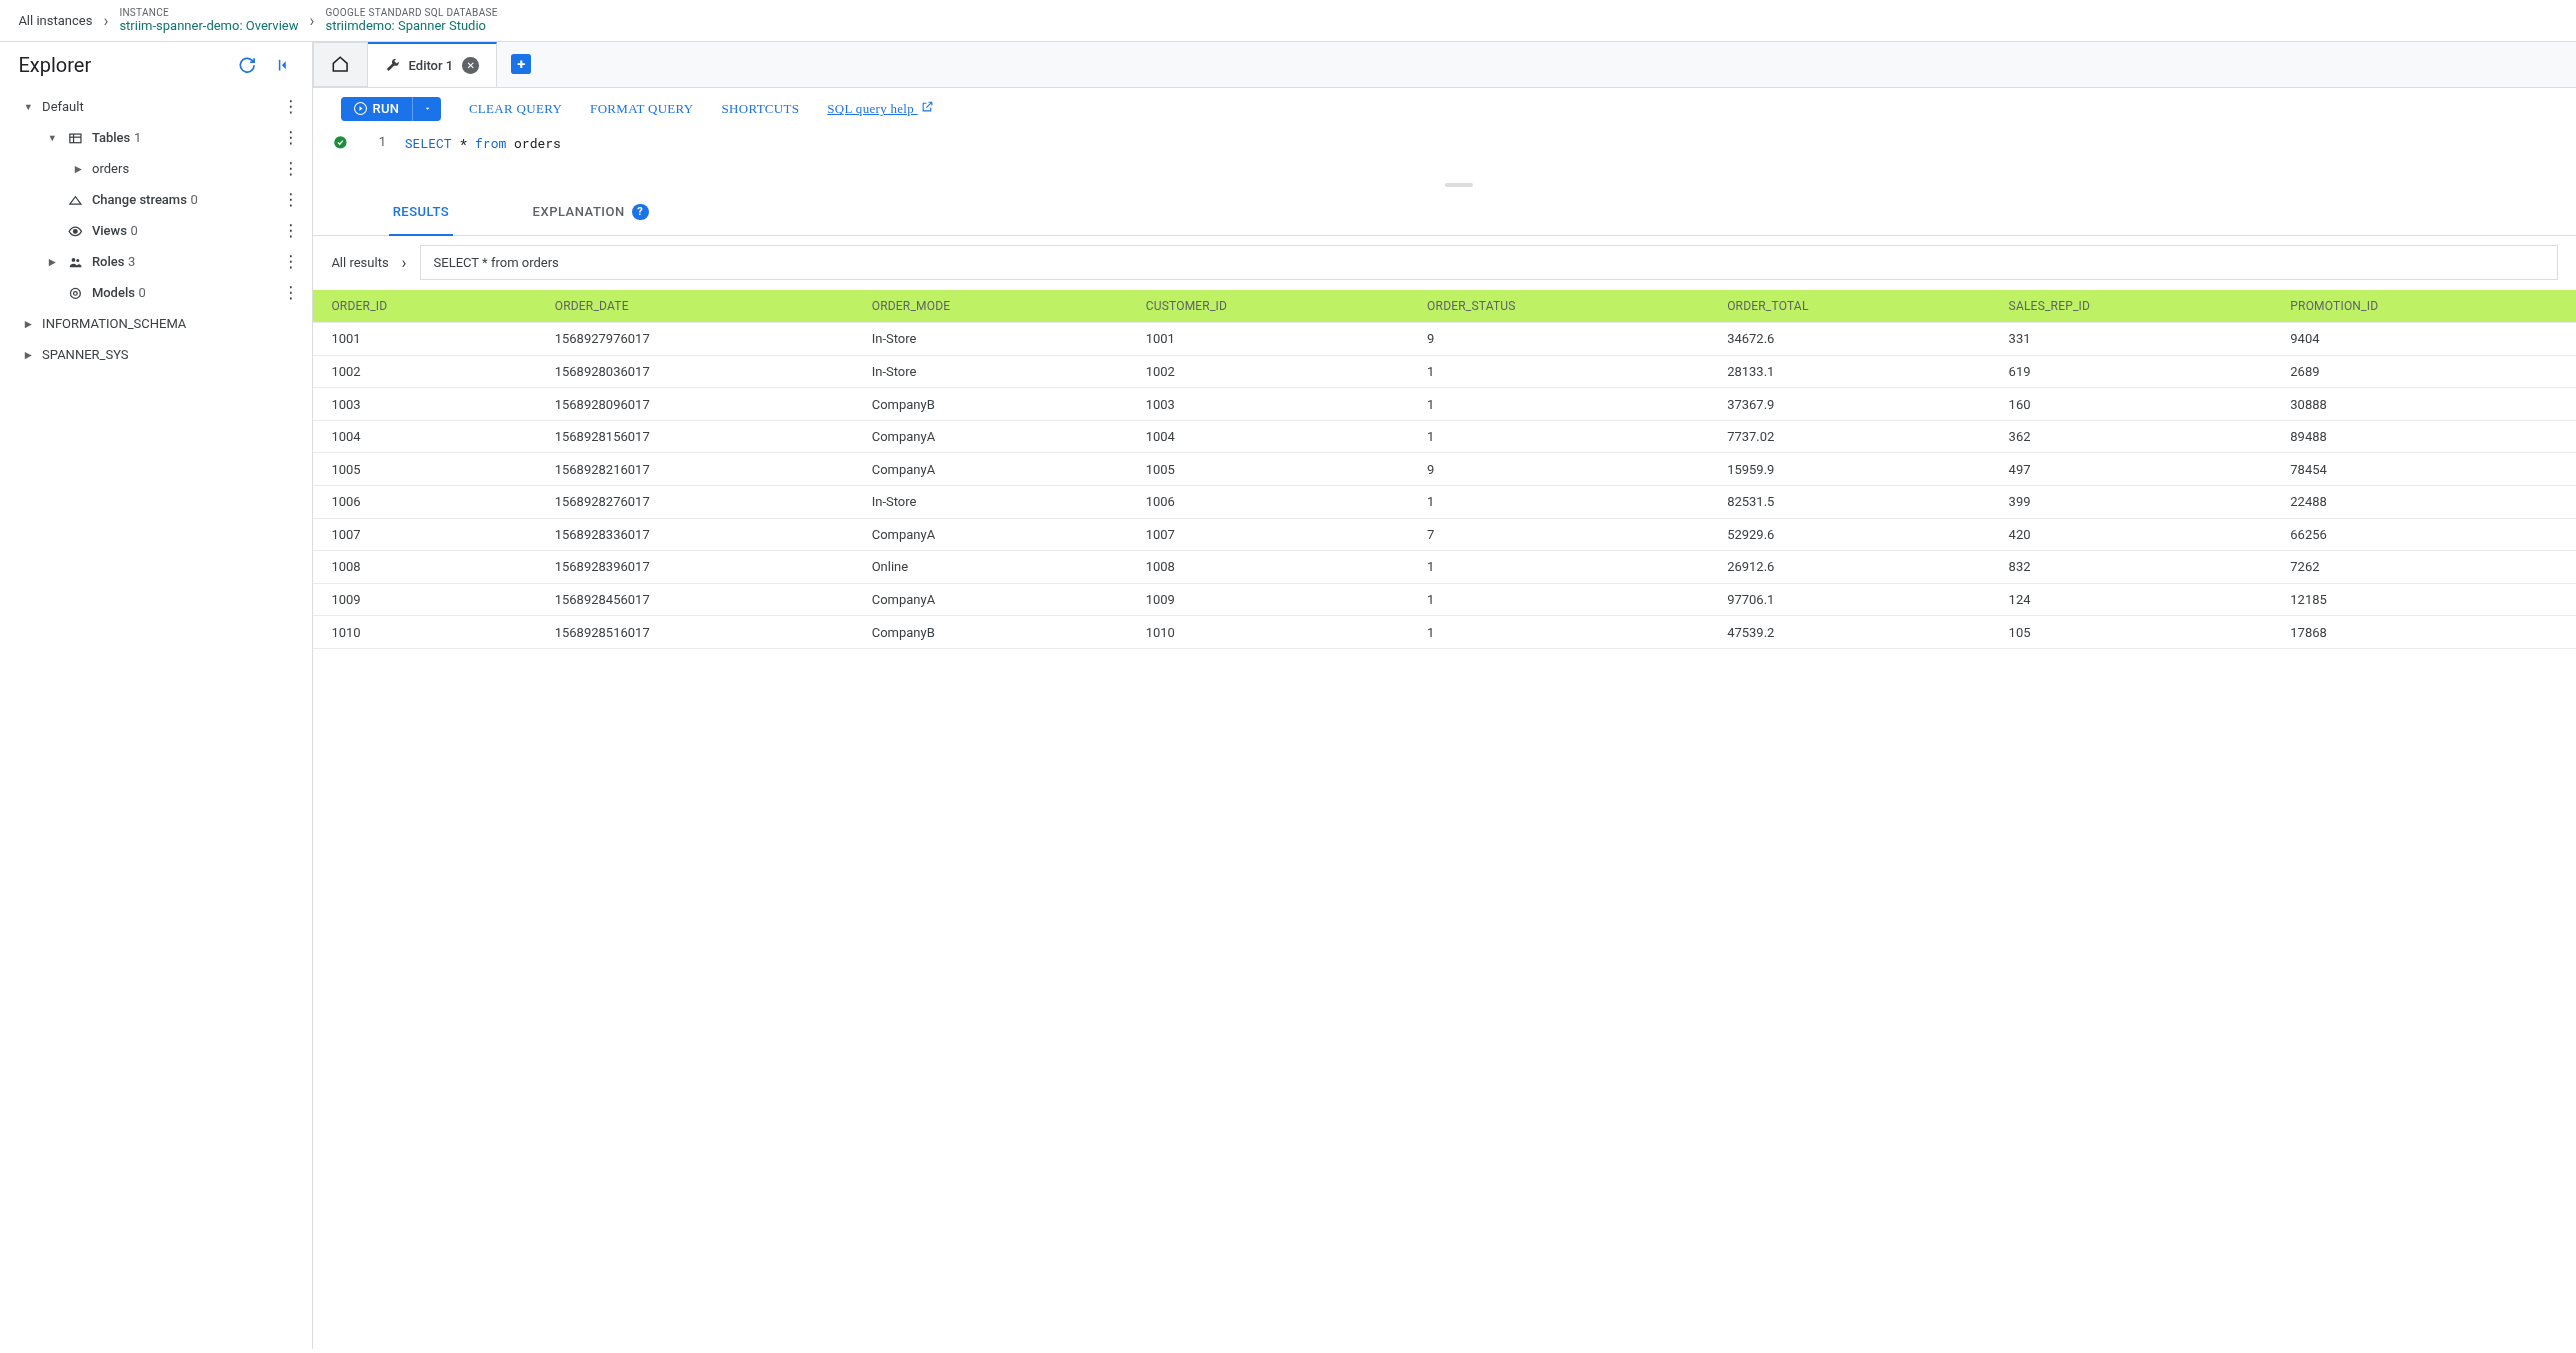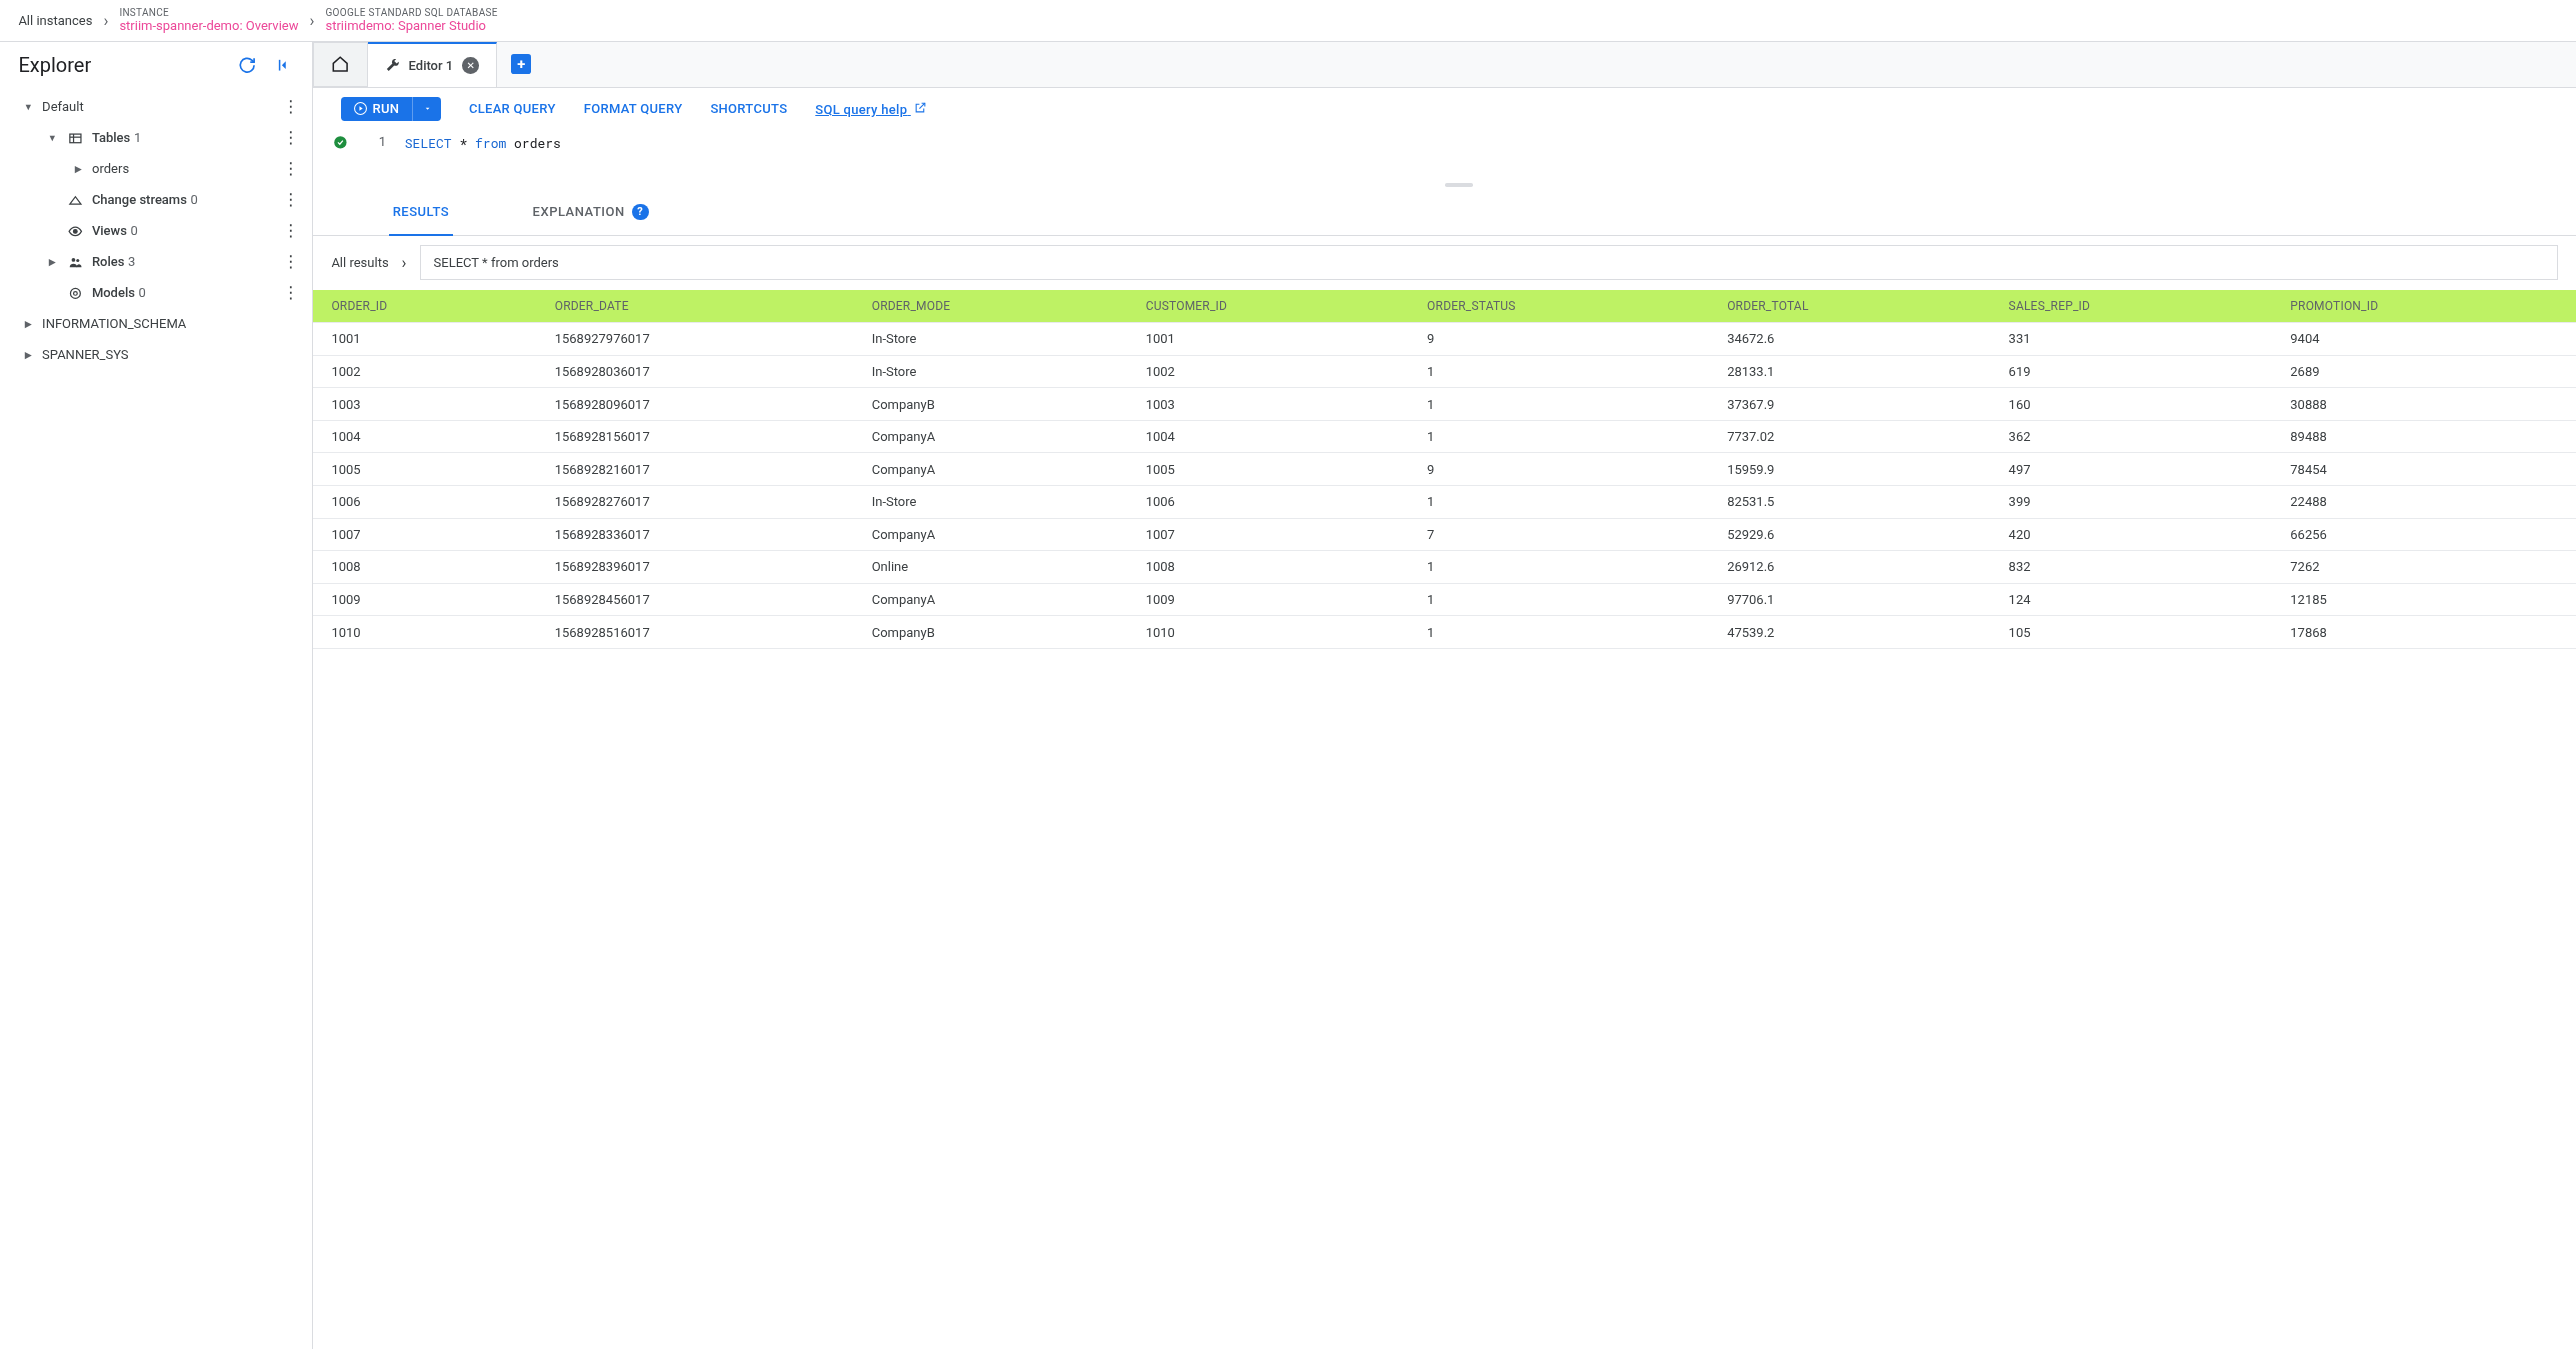--- a/index.html
+++ b/index.html
@@ -2,21 +2,21 @@
 <html style="font-size:14.8px"><head>
 <meta charset="utf-8">
 <style>
 * { box-sizing: border-box; margin: 0; padding: 0; }
 body { font-family: "Google Sans", Roboto, Arial, sans-serif; font-size: 13px; color: #202124; background: #fff; }
 
 
 .breadcrumb { display: flex; align-items: center; padding: 7.4px 18.4px; border-bottom: 0.9px solid #dadce0; gap: 11px; }
 .breadcrumb-item { display: flex; flex-direction: column; }
 .breadcrumb-label { font-size: 10px; color: #5f6368; letter-spacing: 0.3px; }
-.breadcrumb-value { font-size: 13px; color: #ec4899; }
+.breadcrumb-value { font-size: 13px; color: #0f766e; }
 .breadcrumb-single { font-size: 13px; color: #3c4043; }
 .chevron { color: #5f6368; font-size: 16.6px; }
 
 .main-layout { display: flex; height: calc(100vh - 46px); }
 
 
 .sidebar { width: 313px; border-right: 0.9px solid #dadce0; display: flex; flex-direction: column; }
 .sidebar-header { display: flex; align-items: center; justify-content: space-between; padding: 11px 18.4px; }
 .sidebar-title { font-size: 20px; color: #202124; font-weight: 400; }
 .sidebar-header-icons { display: flex; gap: 18.4px; align-items: center; }
@@ -43,21 +43,21 @@
 .tab-editor-label { color: #3c4043; font-weight: 500; }
 .tab-close { width: 16.6px; height: 16.6px; border-radius: 50%; background: #5f6368; color: #fff; font-size: 10px; display: inline-flex; align-items: center; justify-content: center; cursor: pointer; }
 .tab-add { display: flex; align-items: center; padding: 0 14.8px; }
 .tab-add-btn { width: 20px; height: 20px; background: #1a73e8; color: #fff; font-size: 14.8px; font-weight: bold; display: inline-flex; align-items: center; justify-content: center; border-radius: 2.8px; cursor: pointer; }
 
 
 .toolbar { display: flex; align-items: center; gap: 28px; padding: 9.2px 18.4px 9.2px 28px; }
 .run-btn { display: inline-flex; align-items: center; background: #1a73e8; color: #fff; border-radius: 3.7px; overflow: hidden; cursor: pointer; }
 .run-main { display: flex; align-items: center; gap: 5.5px; padding: 2px 13px; font-weight: 500; letter-spacing: 0.3px; }
 .run-drop { padding: 7.4px 9.2px; border-left: 0.9px solid rgba(255,255,255,0.3); }
-.toolbar-link { color: #1a73e8; font-weight: 500; letter-spacing: 0.3px; cursor: pointer; font-size: 13px; }
+.toolbar-link { color: #1a73e8; font-weight: 500; letter-spacing: 0.3px; cursor: pointer; font-size: 13px; font-family: Liberation Serif, serif; }
 .toolbar-link.underline { text-decoration: underline; }
 .ext-icon { margin-left: 3.7px; }
 
 
 .editor-area { display: flex; padding: 1.8px 0 37px 0; font-family: "Roboto Mono", Consolas, monospace; font-size: 13px; }
 .gutter { width: 55px; display: flex; flex-direction: column; align-items: center; }
 .status-dot { color: #1e8e3e; margin-top: 2.8px; }
 .line-no { color: #5f6368; margin-top: 1.8px; padding-left: 9.2px; }
 .code-line { padding-top: 1.8px; }
 .kw { color: #1967d2; }

